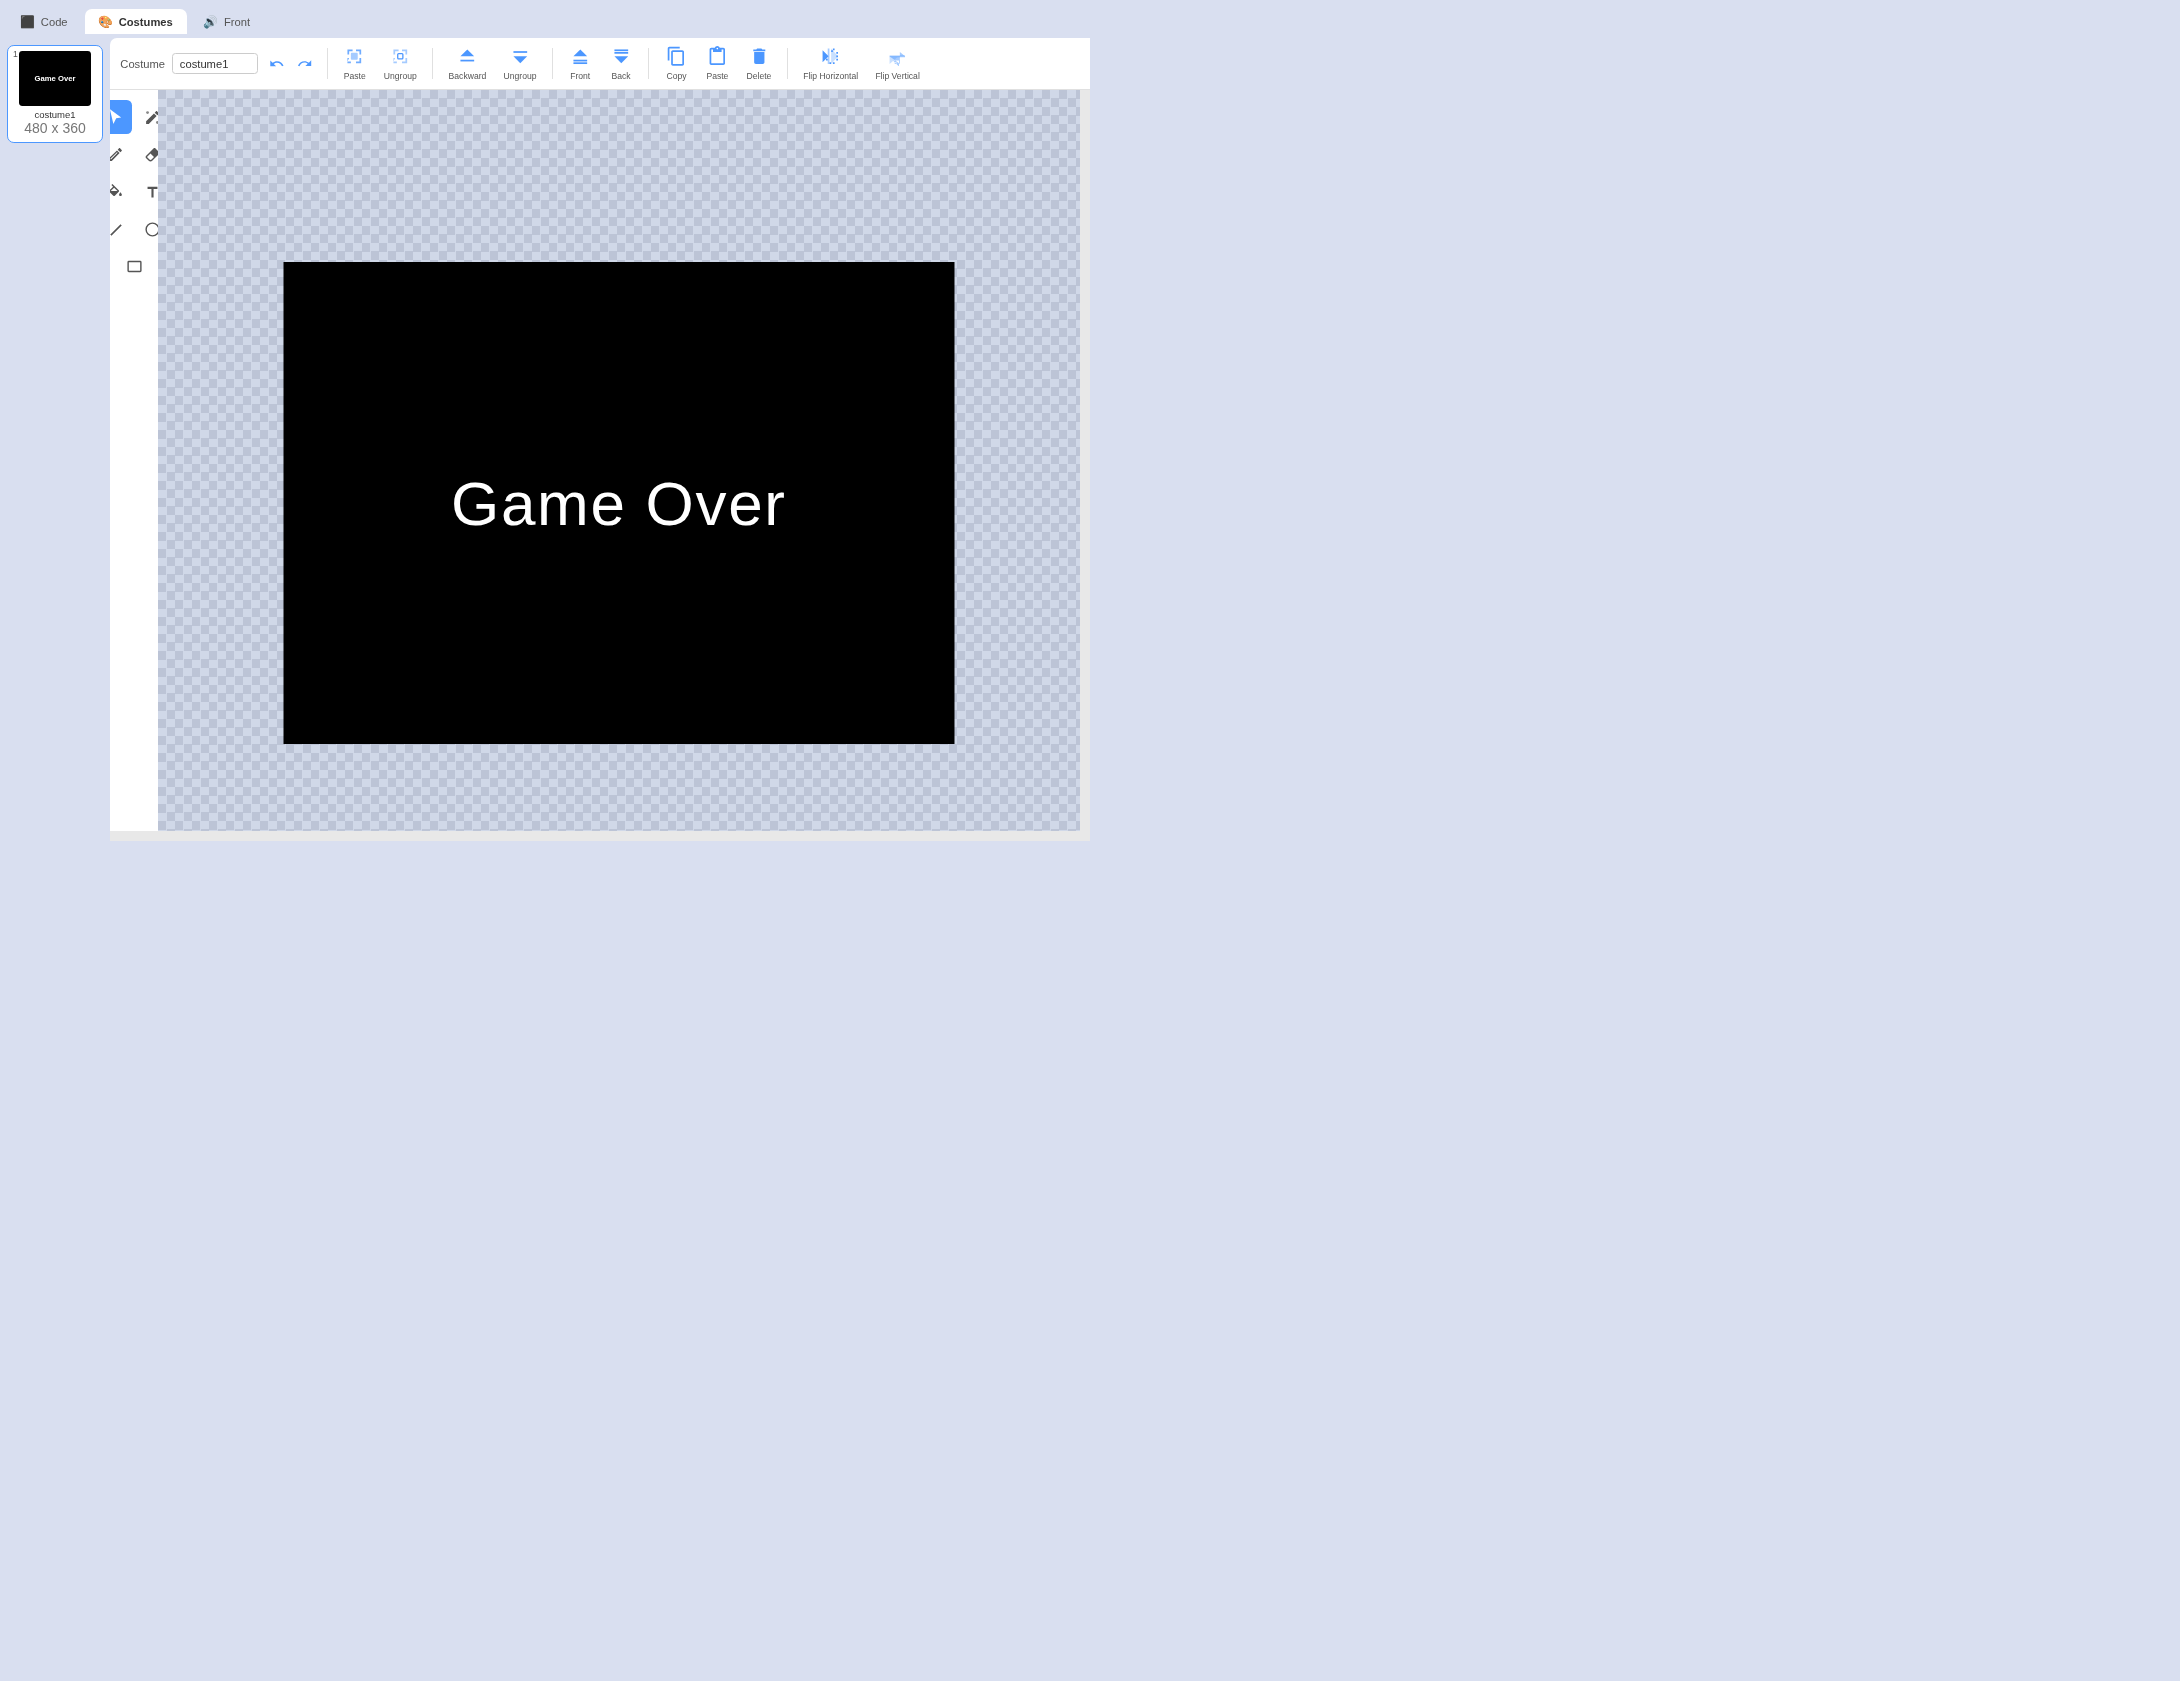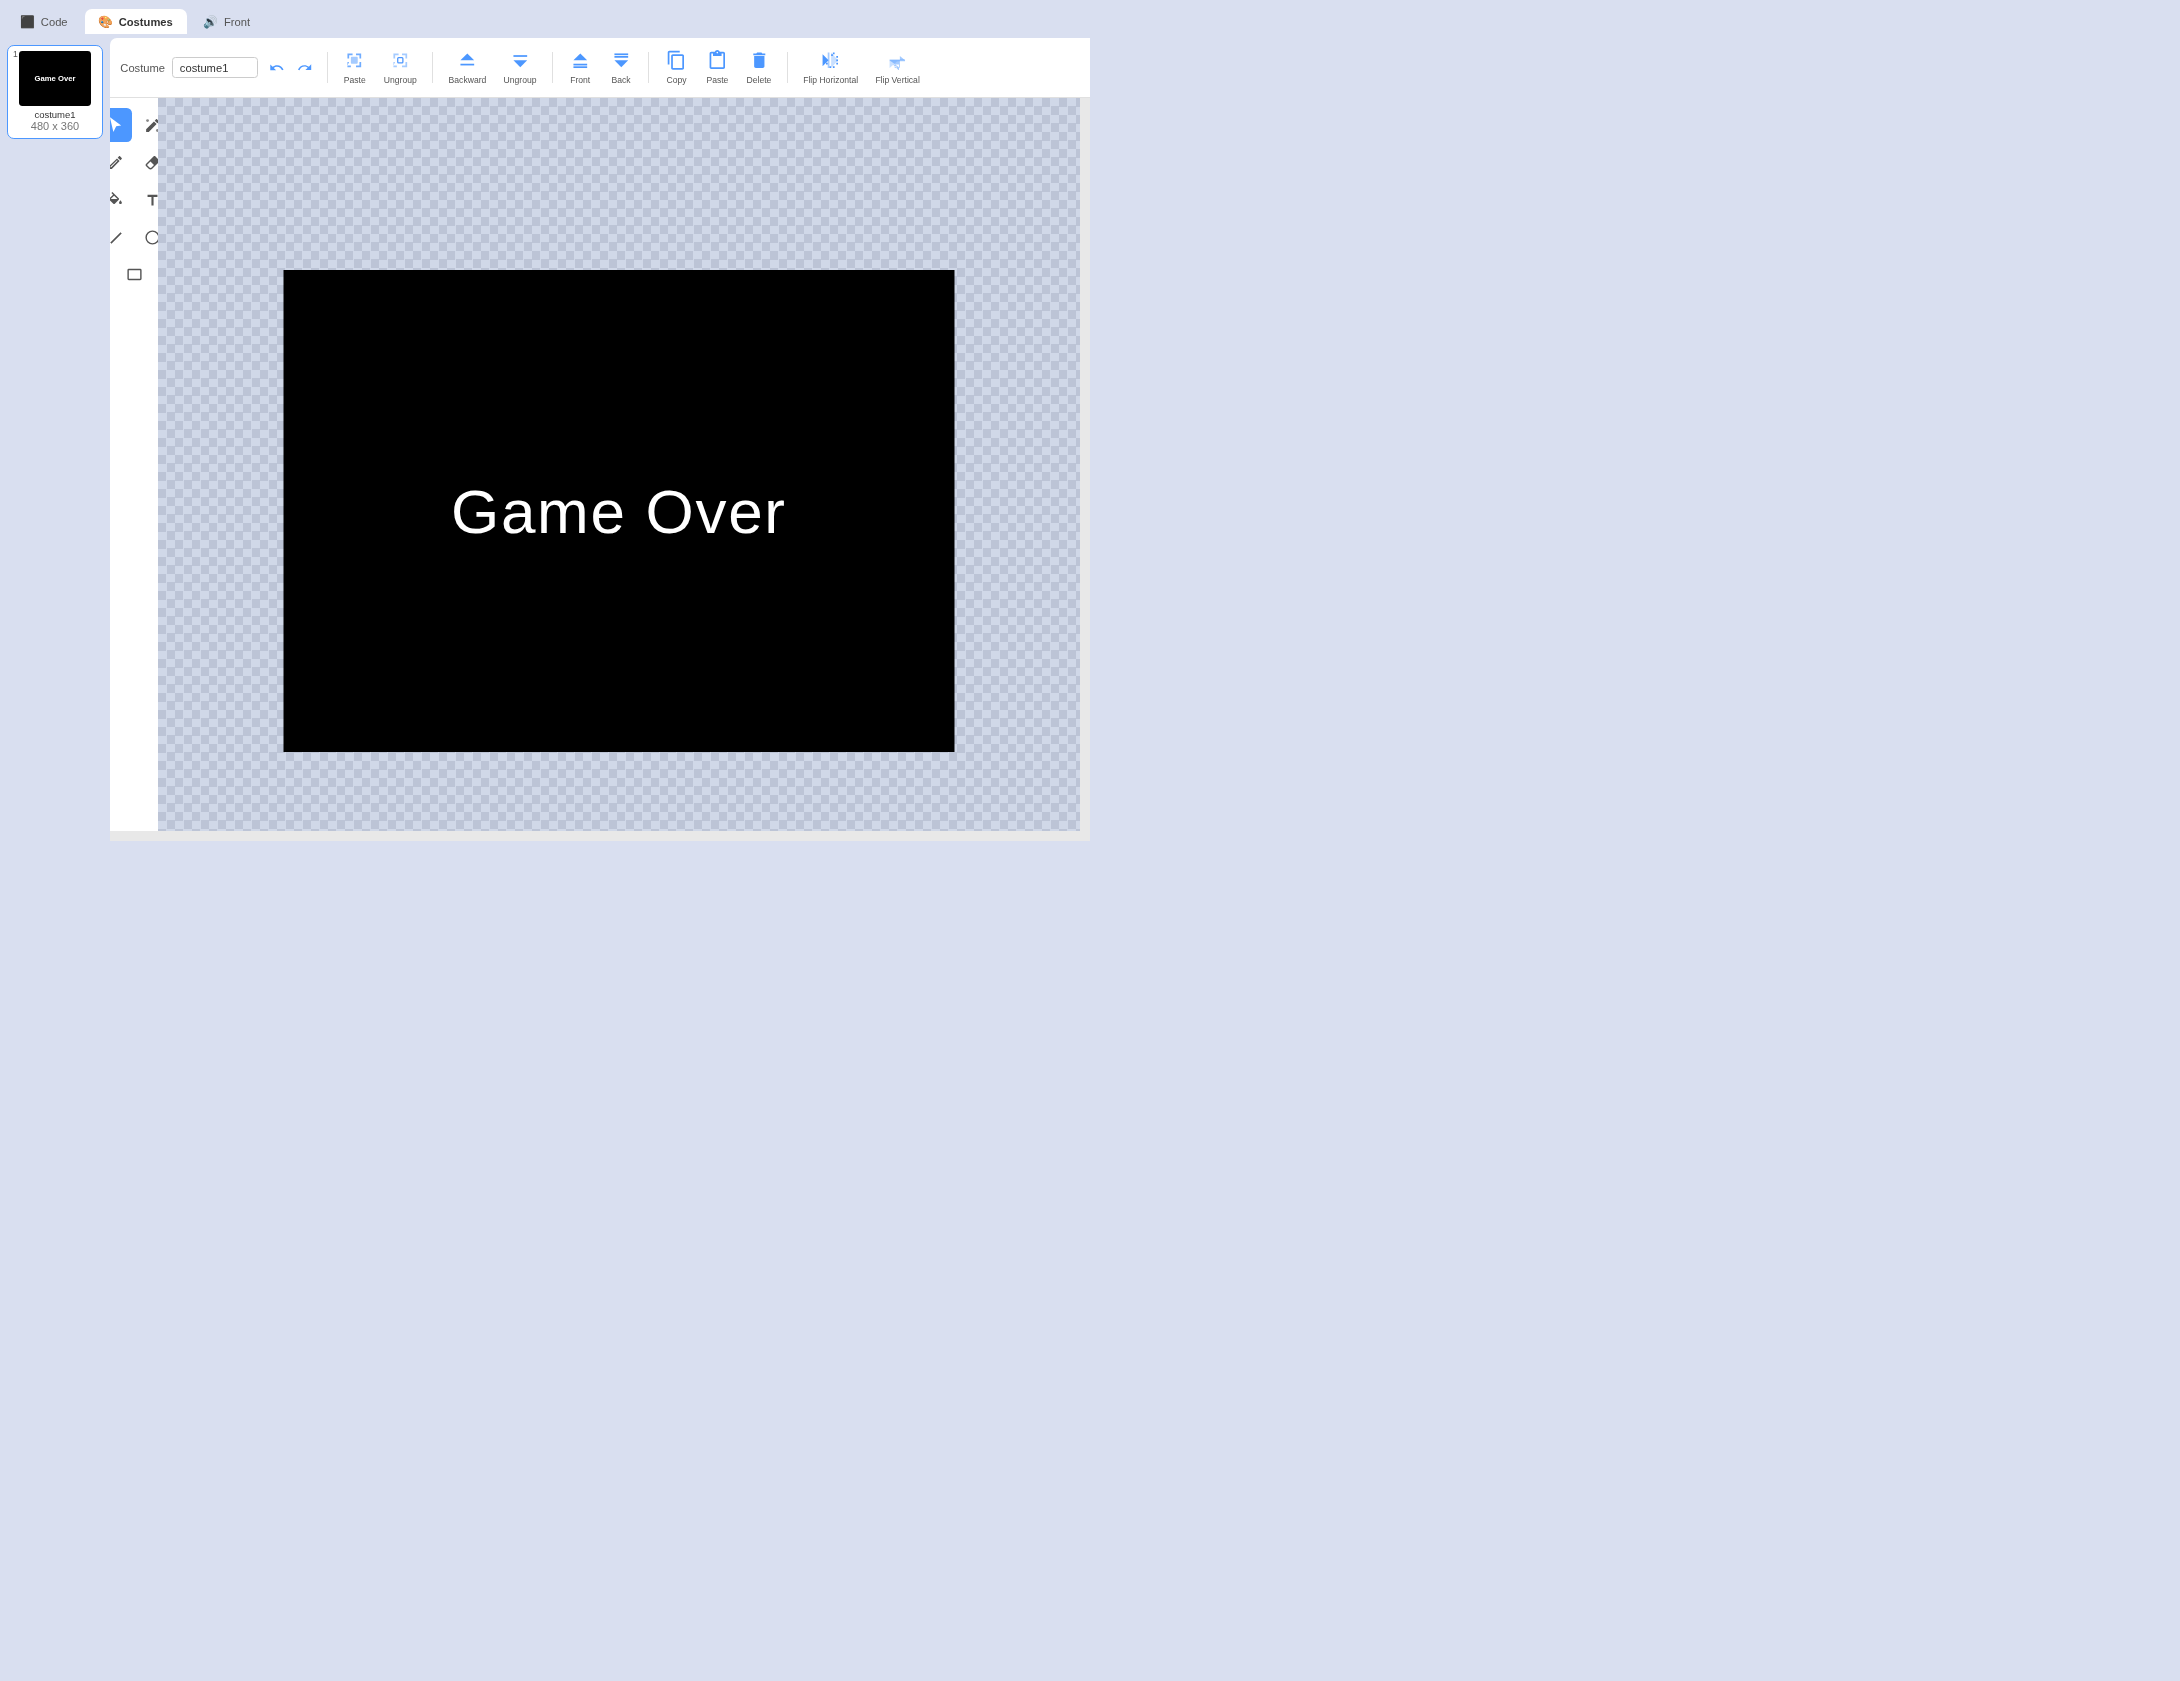--- a/index.html
+++ b/index.html
@@ -88,21 +88,21 @@
       font-weight: bold;
       text-align: center;
     }
     .costume-name {
       font-size: 9.5px;
       color: #333;
       margin-top: 3.4px;
       font-weight: 500;
     }
     .costume-size {
-      font-size: 11px;
+      font-size: 14px;
       color: #777;
     }
 
     
     .editor-area {
       flex: 1;
       background: #fff;
       border-radius: 6.9px 0 0 0;
       display: flex;
       flex-direction: column;
@@ -110,21 +110,21 @@
       overflow: hidden;
     }
 
     
     .toolbar {
       display: flex;
       align-items: center;
       padding: 5.2px 10.3px;
       border-bottom: 0.9px solid #e0e0e0;
       gap: 6.9px;
-      height: 60px;
+      height: 52px;
       flex-shrink: 0;
     }
     .toolbar-label {
       font-size: 11.2px;
       color: #555;
       font-weight: 500;
     }
     .costume-name-input {
       border: 0.9px solid #ccc;
       border-radius: 3.4px;

